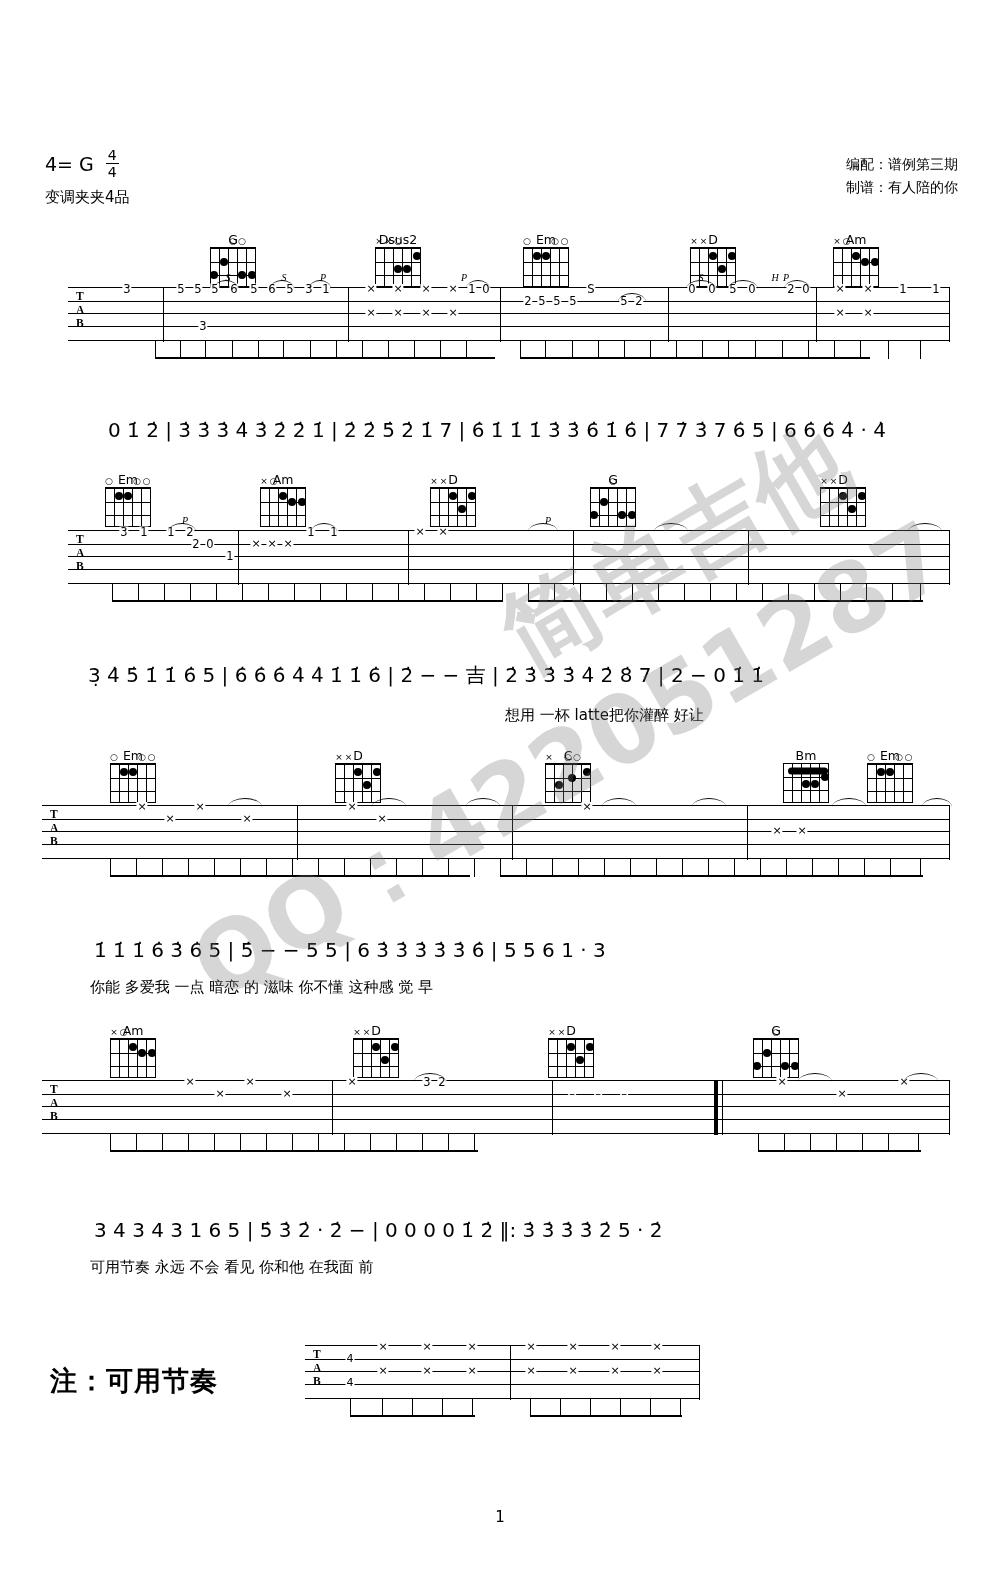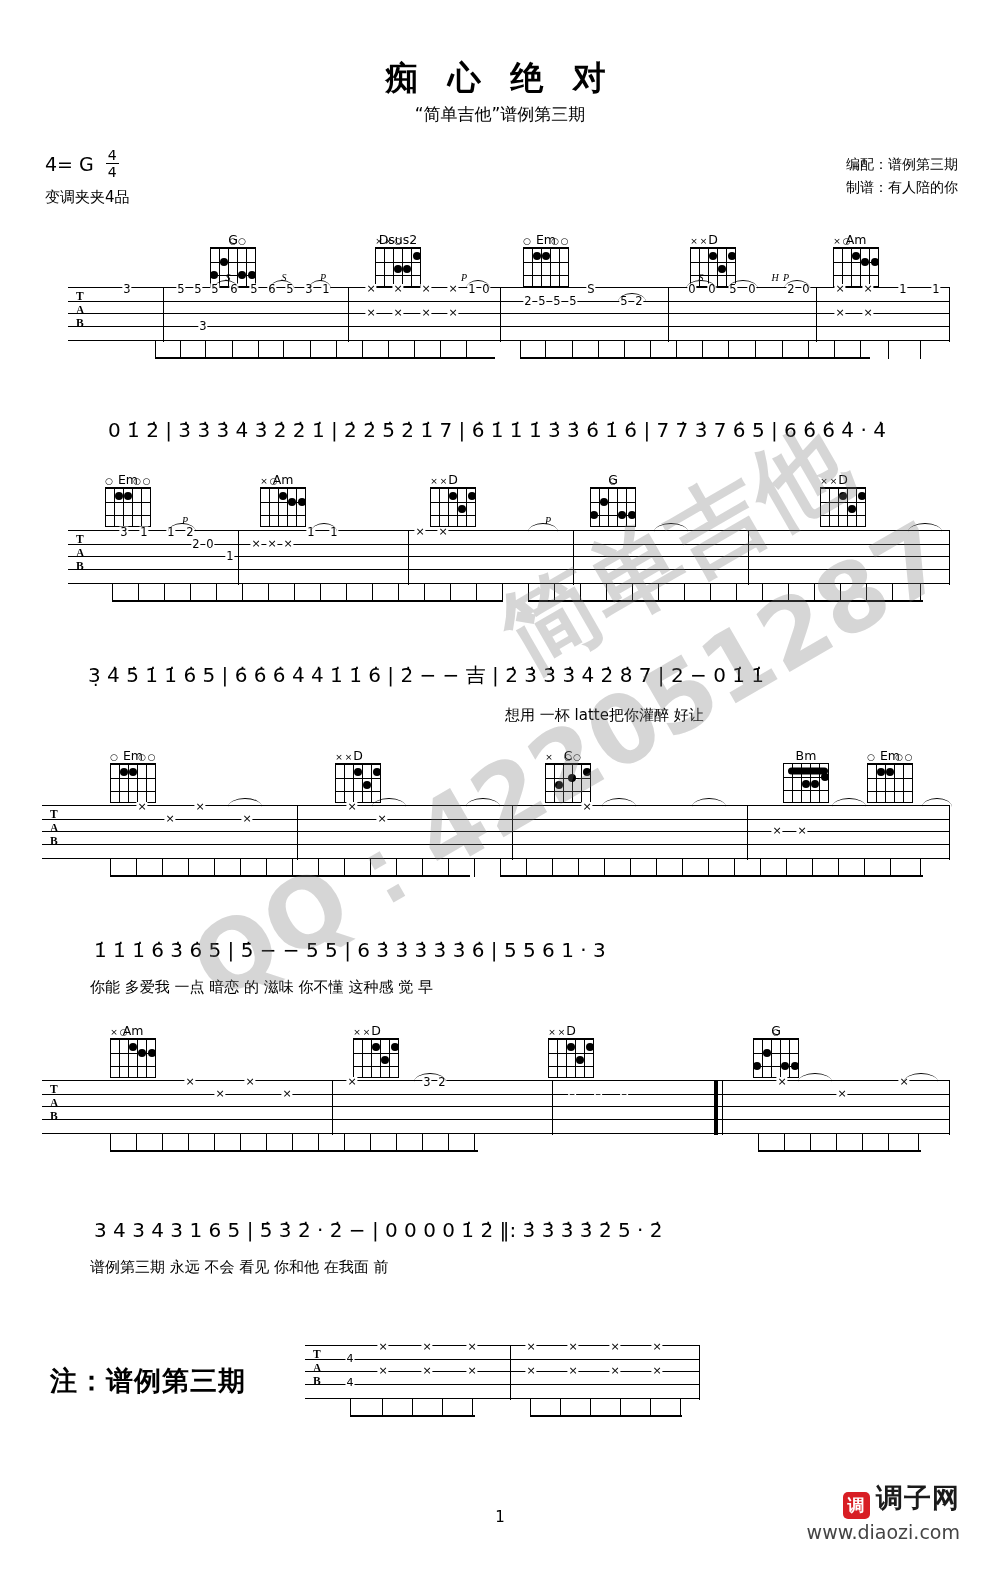--- a/index.html
+++ b/index.html
@@ -274,22 +274,20 @@
     margin-right: 6px;
     vertical-align: -4px;
     font-weight: bold;
   }
 </style>
 </head>
 <body>
 
 <div class="page">
 
-  <div class="title">痴 心 绝 对</div>
-  <div class="subtitle">“简单吉他”谱例第三期</div>
 
   <div class="keysig">
     <span>4= G</span>
     <span class="frac">
       <span class="num">4</span>
       <span class="den">4</span>
     </span>
   </div>
   <div class="capo">变调夹夹4品</div>
 
@@ -935,24 +933,24 @@
       <div class="stem" style="left:810px; top:1134px; height:18px;"></div>
       <div class="stem" style="left:836px; top:1134px; height:18px;"></div>
       <div class="stem" style="left:862px; top:1134px; height:18px;"></div>
       <div class="stem" style="left:888px; top:1134px; height:18px;"></div>
       <div class="stem" style="left:918px; top:1134px; height:18px;"></div>
       <div class="beam" style="left:110px; top:1150px; width:368px;"></div>
       <div class="beam" style="left:758px; top:1150px; width:163px;"></div>
     </div>
 
     <div class="jp" style="left:94px; top:1218px;">3 4 3 4 3  1 6 5 | 5̇   3̇ 2̇ · 2̇ −  | 0 0 0 0 1̇ 2̇ ‖: 3̇ 3̇ 3̇  3̇ 2̇ 5 · 2̇</div>
-    <div class="lyr" style="left:90px; top:1258px;">谱例第三期 永远     不会                   看见 你和他 在我面 前</div>
+    <div class="lyr" style="left:90px; top:1258px;">可用节奏 永远     不会                   看见 你和他 在我面 前</div>
   </div>
 
-  <div class="note-label">注：谱例第三期</div>
+  <div class="note-label">注：可用节奏</div>
 
   <div class="tabstaff" style="left:305px; top:1345px; width:395px; height:54px;">
     <div class="tabline" style="top:12.5px"></div>
     <div class="tabline" style="top:25px"></div>
     <div class="tabline" style="top:37.5px"></div>
     <div class="tabclef">T<br>A<br>B</div>
     <div class="barline" style="left:205px; top:0; height:54px;"></div>
     <div class="barline" style="left:393.7px; top:0; height:54px;"></div>
     <div class="tx" style="left:45px; top:13px">4</div>
     <div class="tx" style="left:45px; top:37px">4</div>
@@ -982,20 +980,14 @@
     <div class="stem" style="left:590px; top:1399px; height:18px;"></div>
     <div class="stem" style="left:620px; top:1399px; height:18px;"></div>
     <div class="stem" style="left:650px; top:1399px; height:18px;"></div>
     <div class="stem" style="left:680px; top:1399px; height:18px;"></div>
     <div class="beam" style="left:350px; top:1415px; width:125px;"></div>
     <div class="beam" style="left:530px; top:1415px; width:152px;"></div>
   </div>
 
   <div class="pageno">1</div>
 
-  <div class="brand">
-    <div class="b1">
-      <span class="brand-logo">调</span><span>调子网</span>
-    </div>
-    <div class="b2">www.diaozi.com</div>
-  </div>
 
 </div>
 
 </body></html>

